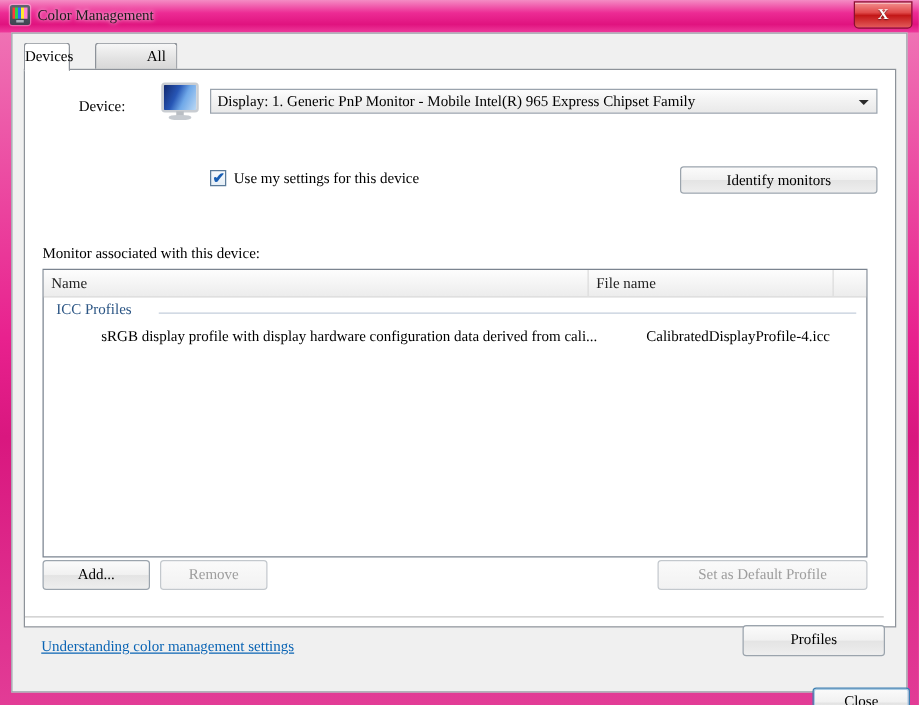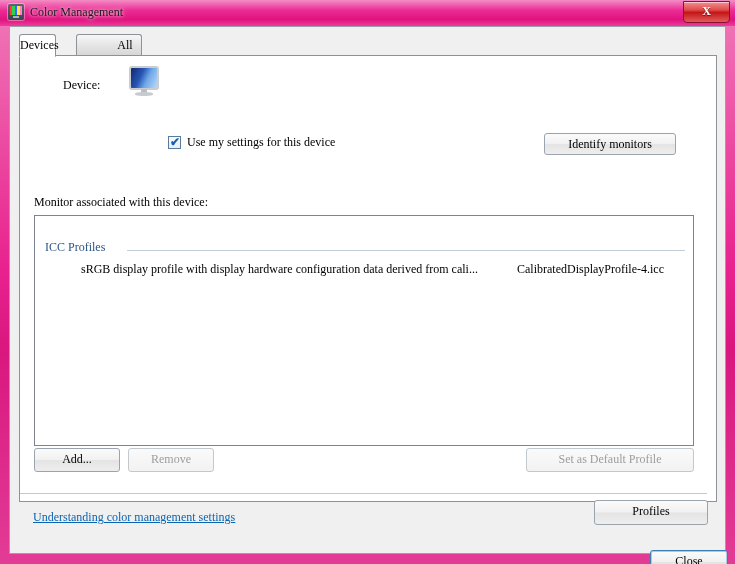--- a/index.html
+++ b/index.html
@@ -234,21 +234,21 @@
   #usesettings-label {
     position: absolute;
     left: 19px; top: 0;
     font-size: 12px;
     white-space: nowrap;
   }
 
   #identify-button {
     position: absolute;
     left: 534px; top: 106px;
-    width: 132px; height: 22px;
+    width: 158px; height: 22px;
     box-sizing: border-box;
     border: 1px solid #9ba4ad;
     border-radius: 3px;
     background: linear-gradient(180deg, #fbfbfb 0%, #f1f1f1 48%, #e4e4e4 52%, #eeeeee 100%);
     font-size: 12px;
     line-height: 20px;
     text-align: center;
     cursor: pointer;
   }
 
@@ -418,33 +418,44 @@
     <div id="tabpage"></div>
 
     <div id="device-label">Device:</div>
 
     <div id="device-icon">
       <div class="mon"></div>
       <div class="neck"></div>
       <div class="foot"></div>
     </div>
 
+    <div id="device-select">
+      <div class="val">Display: 1. Generic PnP Monitor - Mobile Intel(R) 965 Express Chipset Family</div>
+      <div class="arrowbox">
+        <div class="arrow"></div>
+      </div>
+    </div>
 
     <div id="usesettings-row">
       <div id="usesettings-box">
         <span class="chk">✔</span>
       </div>
       <div id="usesettings-label">Use my settings for this device</div>
     </div>
 
     <div id="identify-button">Identify monitors</div>
 
     <div id="profiles-caption">Monitor associated with this device:</div>
 
     <div id="profiles-list">
+      <div id="list-header">
+        <div class="col-head" id="col-name">Name</div>
+        <div class="col-head" id="col-filename">File name</div>
+        <div class="col-head" id="col-extra"></div>
+      </div>
 
       <div id="group-row">
         <div id="group-label">ICC Profiles</div>
         <div id="group-rule"></div>
       </div>
 
       <div id="profile-row">
         <div id="profile-name">sRGB display profile with display hardware configuration data derived from cali...</div>
         <div id="profile-file">CalibratedDisplayProfile-4.icc</div>
       </div>

